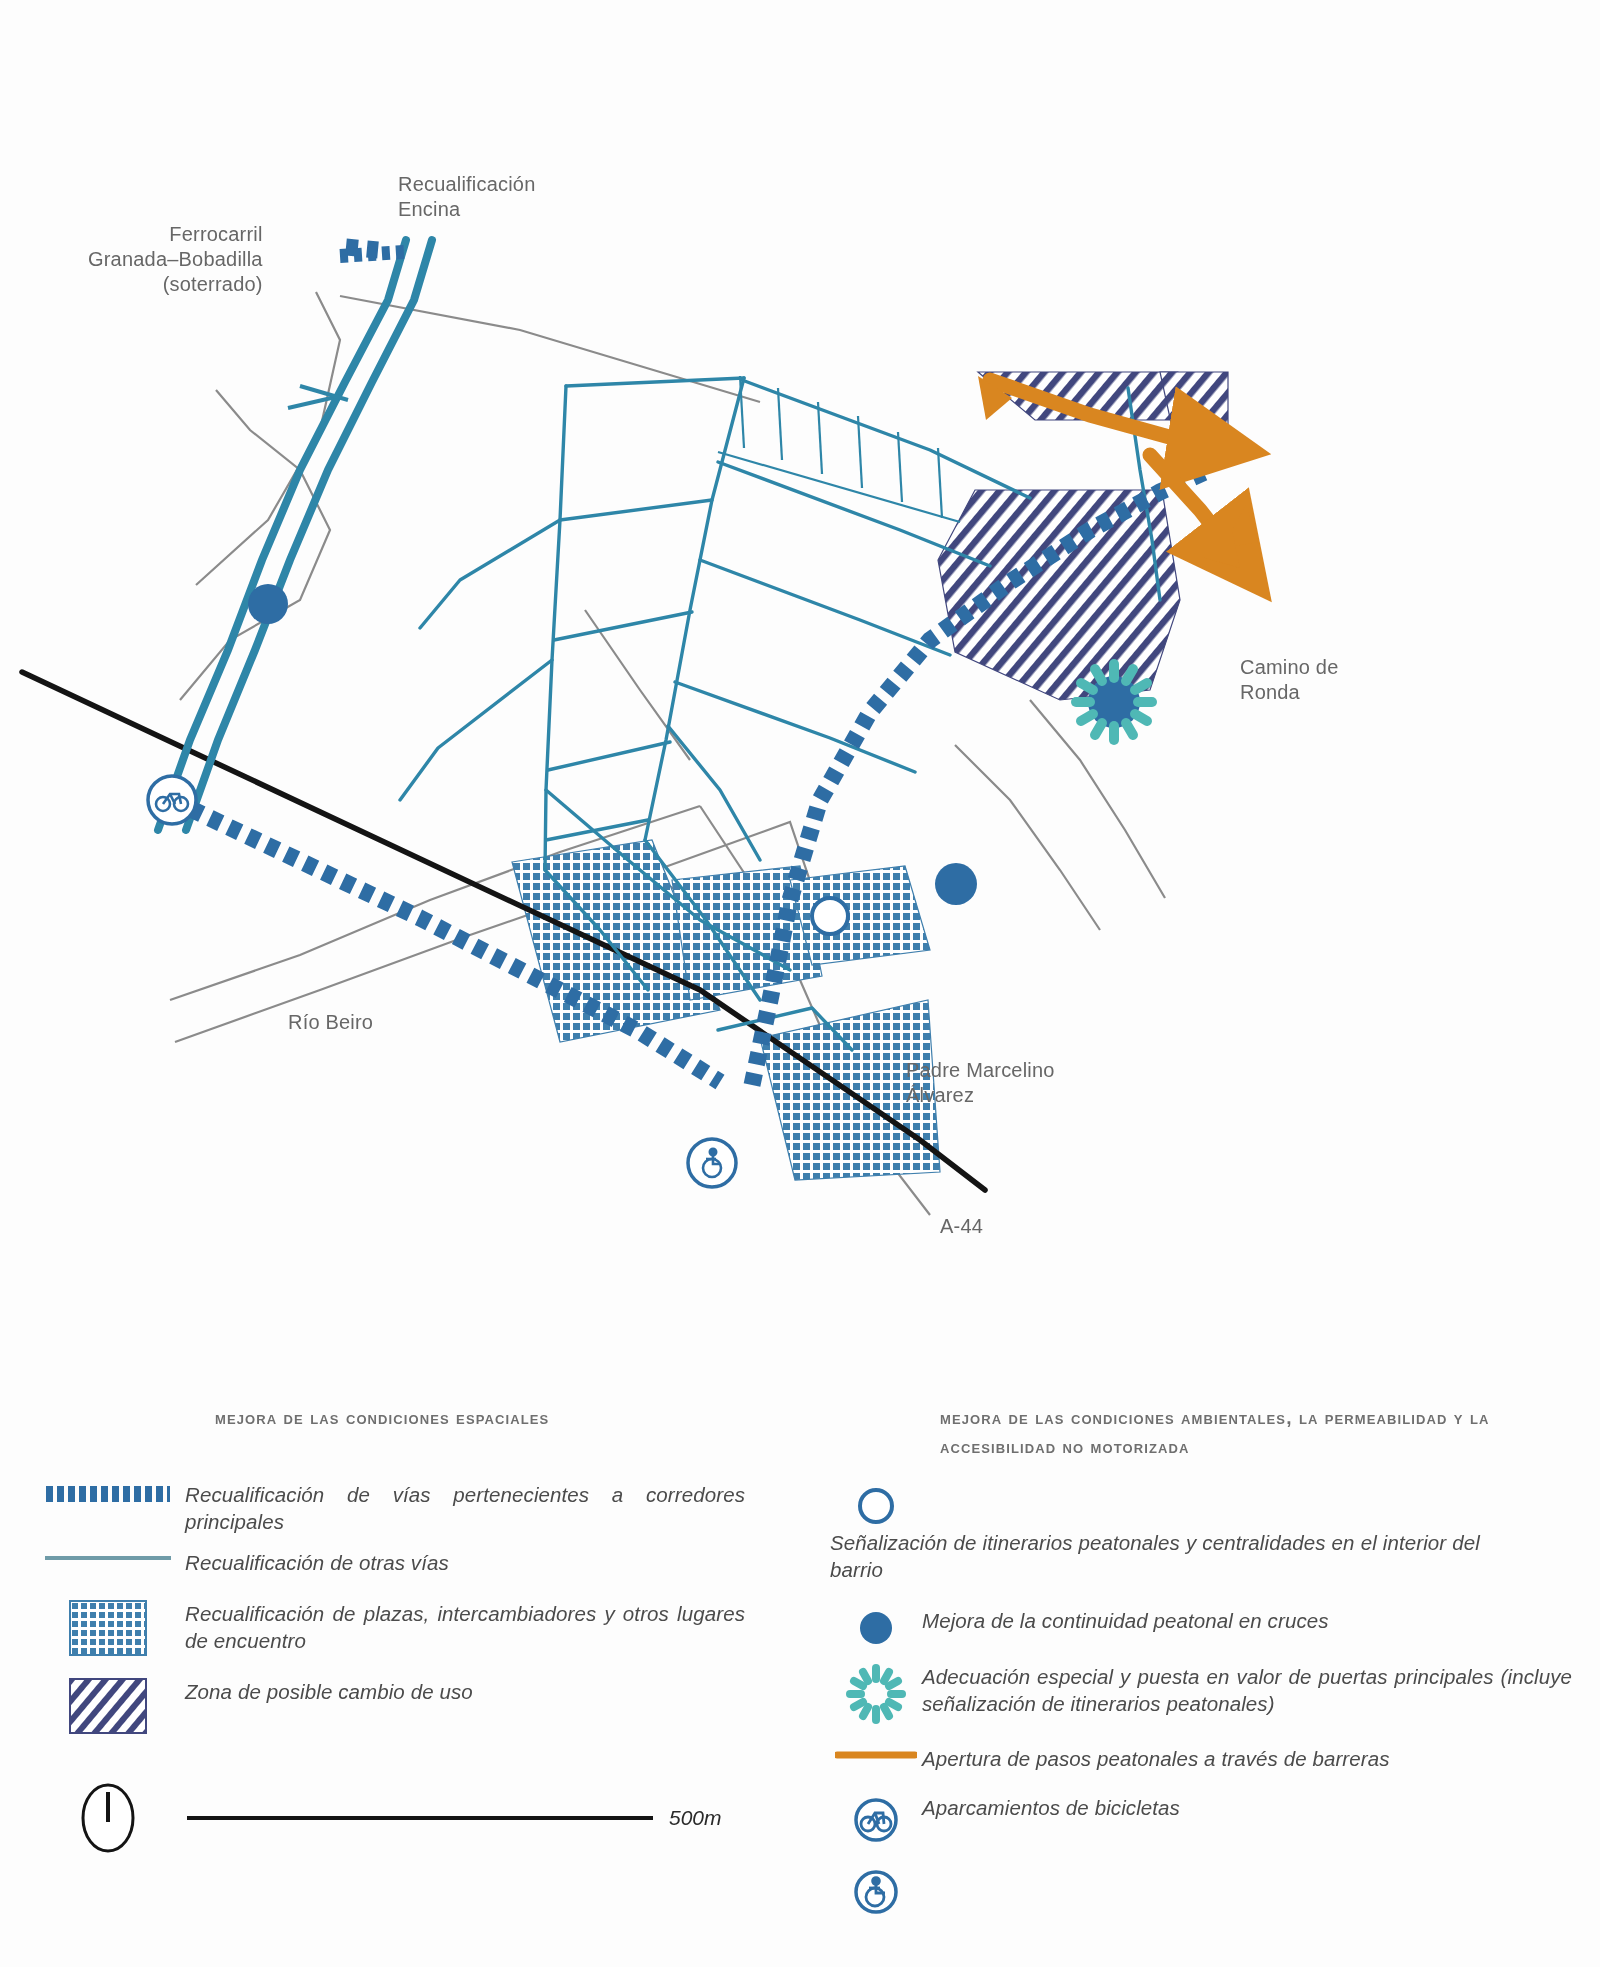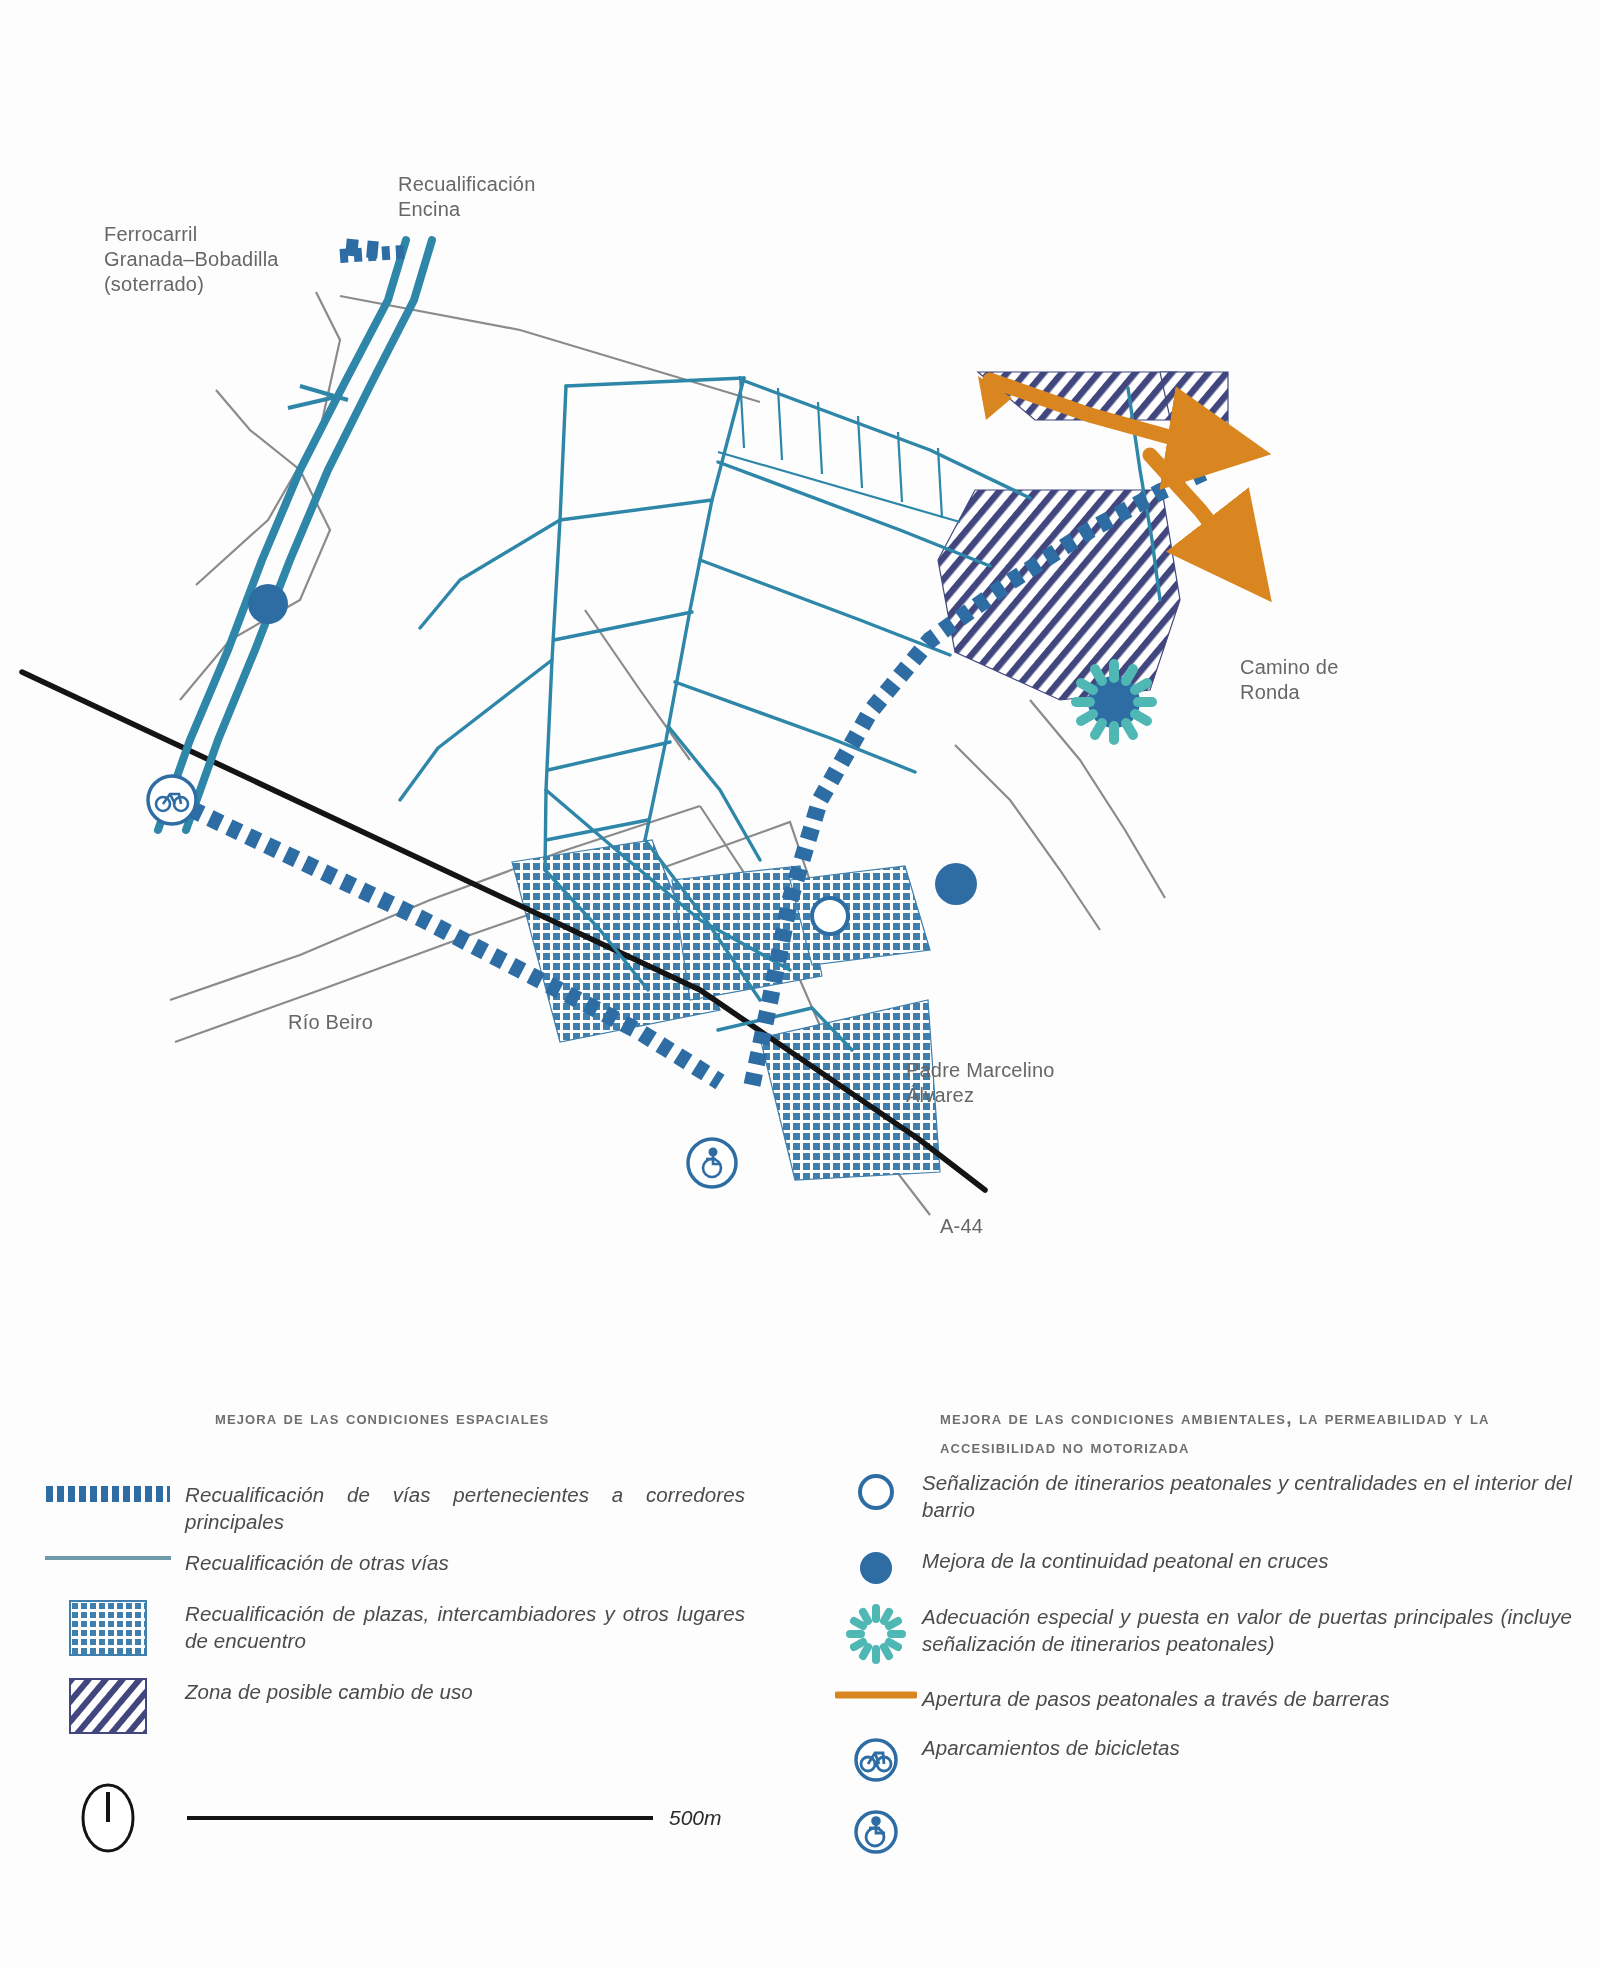--- a/index.html
+++ b/index.html
@@ -259,21 +259,21 @@
         <circle r="24" fill="#ffffff" stroke="#2e6da4" stroke-width="3.5"></circle>
         <g fill="none" stroke="#2e6da4" stroke-width="2.6">
           <circle cx="0" cy="5" r="9"></circle>
           <circle cx="1" cy="-11" r="3.2" fill="#2e6da4"></circle>
           <path d="M1,-7 L1,1 L9,1"></path>
           <path d="M-6,-4 L4,-4"></path>
         </g>
       </g>
     </svg>
 
-    <div class="map-label" style="left:104px; top:222px;">Ferrocarril
+    <div class="map-label" style="left:88px; top:222px;text-align:right;">Ferrocarril
 Granada–Bobadilla
 (soterrado)</div>
     <div class="map-label" style="left:398px; top:172px;">Recualificación
 Encina</div>
     <div class="map-label" style="left:1240px; top:655px;">Camino de
 Ronda</div>
     <div class="map-label" style="left:906px; top:1058px;">Padre Marcelino
 Álvarez</div>
     <div class="map-label" style="left:288px; top:1010px;">Río Beiro</div>
     <div class="map-label" style="left:940px; top:1214px;">A-44</div>
@@ -347,21 +347,21 @@
           <line x1="2" y1="10" x2="468" y2="10" stroke="#141414" stroke-width="4"></line>
         </svg>
         <div class="scale-label">500m</div>
       </div>
     </div>
 
     <div class="legend-col" id="legend-col-right">
 
       <div class="legend-heading">Mejora de las condiciones ambientales, la permeabilidad y la accesibilidad no motorizada</div>
 
-      <div class="legend-row" style="margin-top:8px;">
+      <div class="legend-row" style="margin-top:22px;flex-direction:column;">
         <div class="legend-key">
           <svg width="46" height="46" viewBox="0 0 46 46">
             <circle cx="23" cy="23" r="16" fill="#ffffff" stroke="#2e6da4" stroke-width="4"></circle>
           </svg>
         </div>
         <div class="legend-text">Señalización de itinerarios peatonales y centralidades en el interior del barrio</div>
       </div>
 
       <div class="legend-row" style="margin-top:24px;">
         <div class="legend-key">

